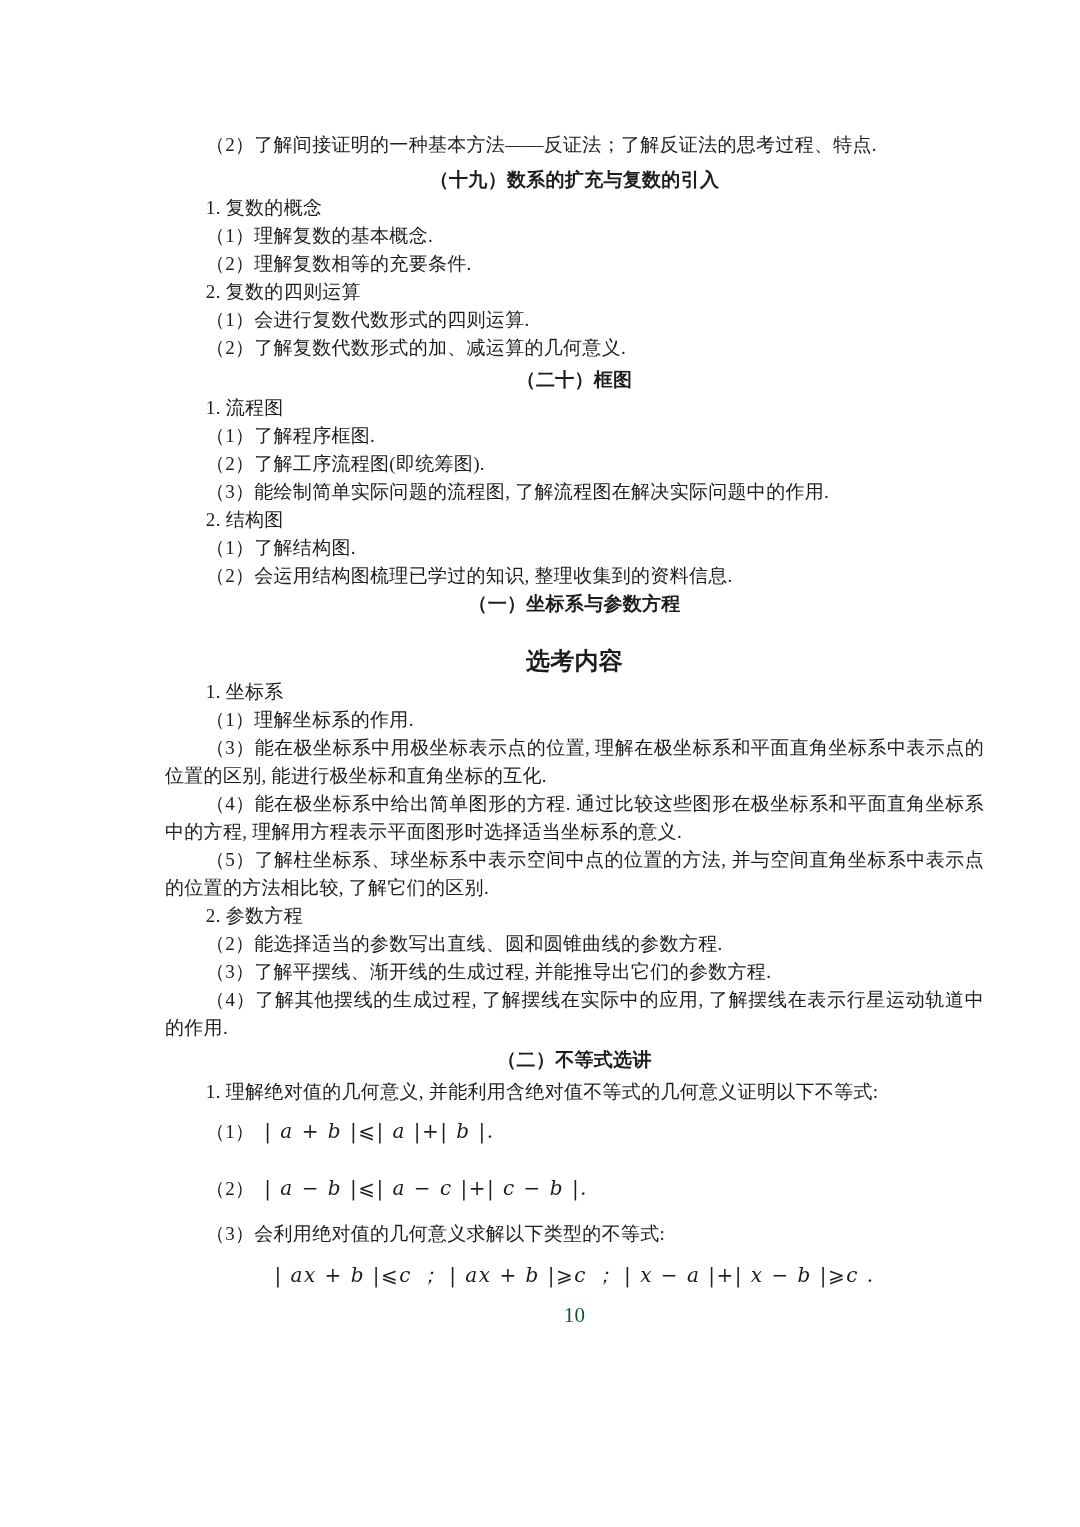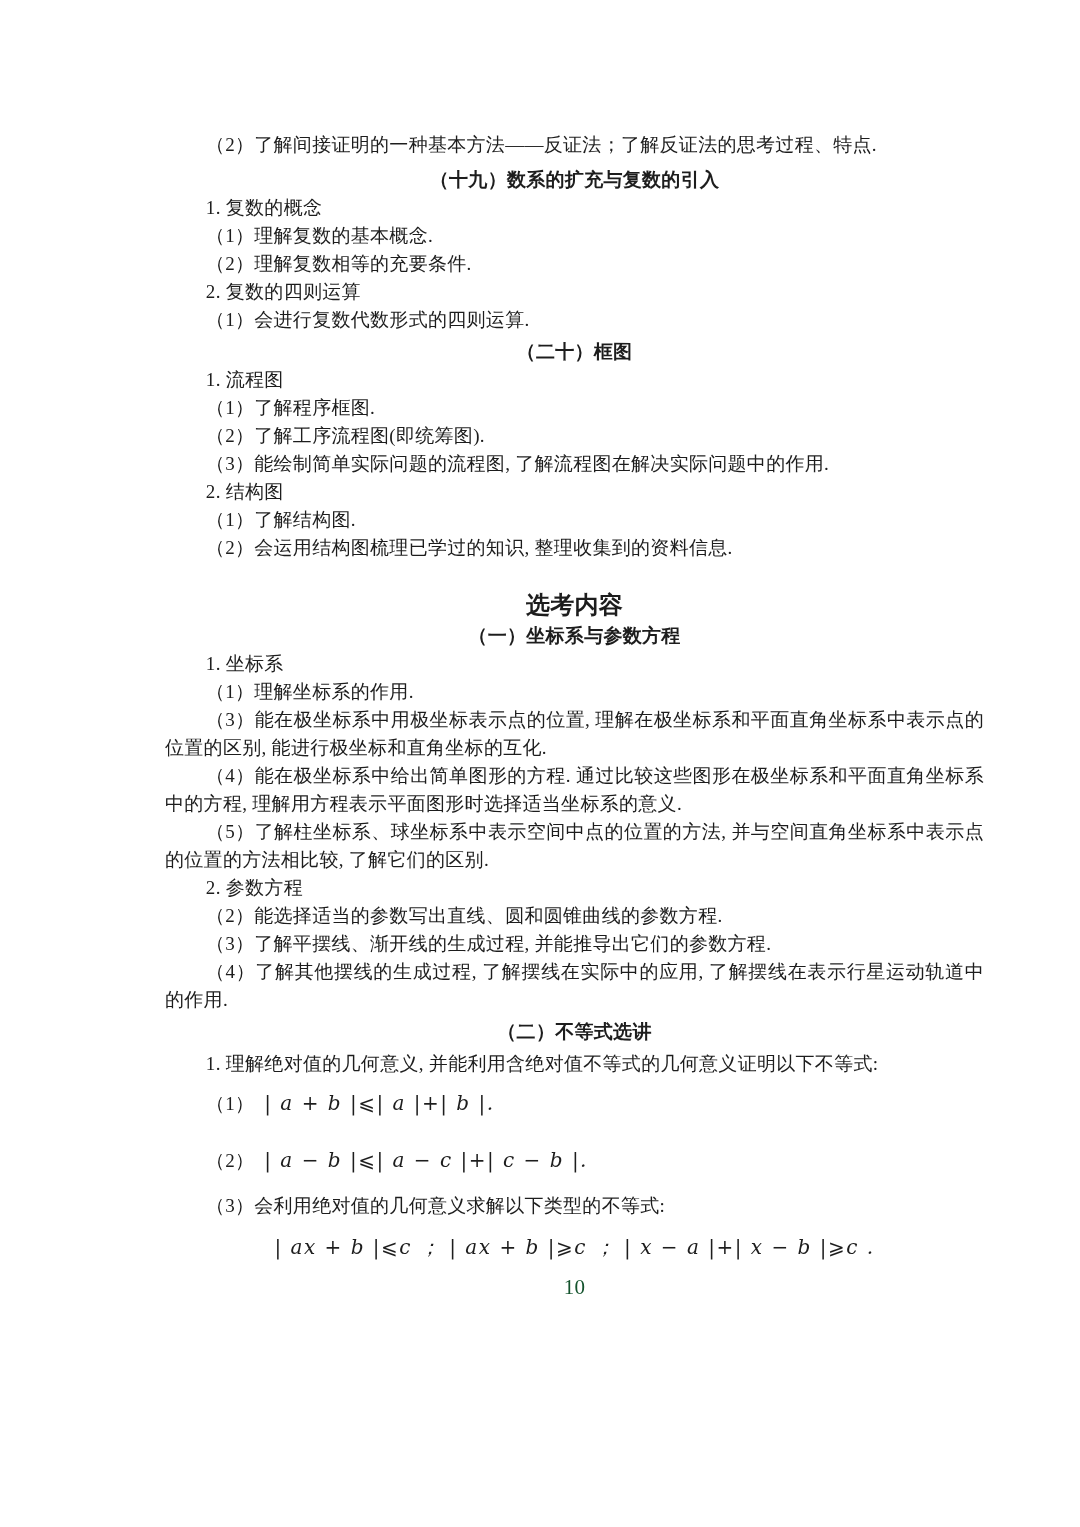--- a/index.html
+++ b/index.html
@@ -39,30 +39,31 @@
 
 <div class="doc">
 
   <p class="para">（2）了解间接证明的一种基本方法——反证法；了解反证法的思考过程、特点.</p>
   <p class="heading mt7">（十九）数系的扩充与复数的引入</p>
   <p class="para">1. 复数的概念</p>
   <p class="para">（1）理解复数的基本概念.</p>
   <p class="para">（2）理解复数相等的充要条件.</p>
   <p class="para">2. 复数的四则运算</p>
   <p class="para">（1）会进行复数代数形式的四则运算.</p>
+  <p class="para">（2）了解复数代数形式的加、减运算的几何意义.</p>
   <p class="heading mt4">（二十）框图</p>
   <p class="para">1. 流程图</p>
   <p class="para">（1）了解程序框图.</p>
   <p class="para">（2）了解工序流程图(即统筹图).</p>
   <p class="para">（3）能绘制简单实际问题的流程图, 了解流程图在解决实际问题中的作用.</p>
   <p class="para">2. 结构图</p>
   <p class="para">（1）了解结构图.</p>
   <p class="para">（2）会运用结构图梳理已学过的知识, 整理收集到的资料信息.</p>
+  <p class="heading">（一）坐标系与参数方程</p>
   <p class="heading big-heading">选考内容</p>
-  <p class="heading">（一）坐标系与参数方程</p>
   <p class="para">1. 坐标系</p>
   <p class="para">（1）理解坐标系的作用.</p>
   <p class="para">（3）能在极坐标系中用极坐标表示点的位置, 理解在极坐标系和平面直角坐标系中表示点的位置的区别, 能进行极坐标和直角坐标的互化.</p>
   <p class="para">（4）能在极坐标系中给出简单图形的方程. 通过比较这些图形在极坐标系和平面直角坐标系中的方程, 理解用方程表示平面图形时选择适当坐标系的意义.</p>
   <p class="para">（5）了解柱坐标系、球坐标系中表示空间中点的位置的方法, 并与空间直角坐标系中表示点的位置的方法相比较, 了解它们的区别.</p>
   <p class="para">2. 参数方程</p>
   <p class="para">（2）能选择适当的参数写出直线、圆和圆锥曲线的参数方程.</p>
   <p class="para">（3）了解平摆线、渐开线的生成过程, 并能推导出它们的参数方程.</p>
   <p class="para">（4）了解其他摆线的生成过程, 了解摆线在实际中的应用, 了解摆线在表示行星运动轨道中的作用.</p>
   <p class="heading mt4">（二）不等式选讲</p>

